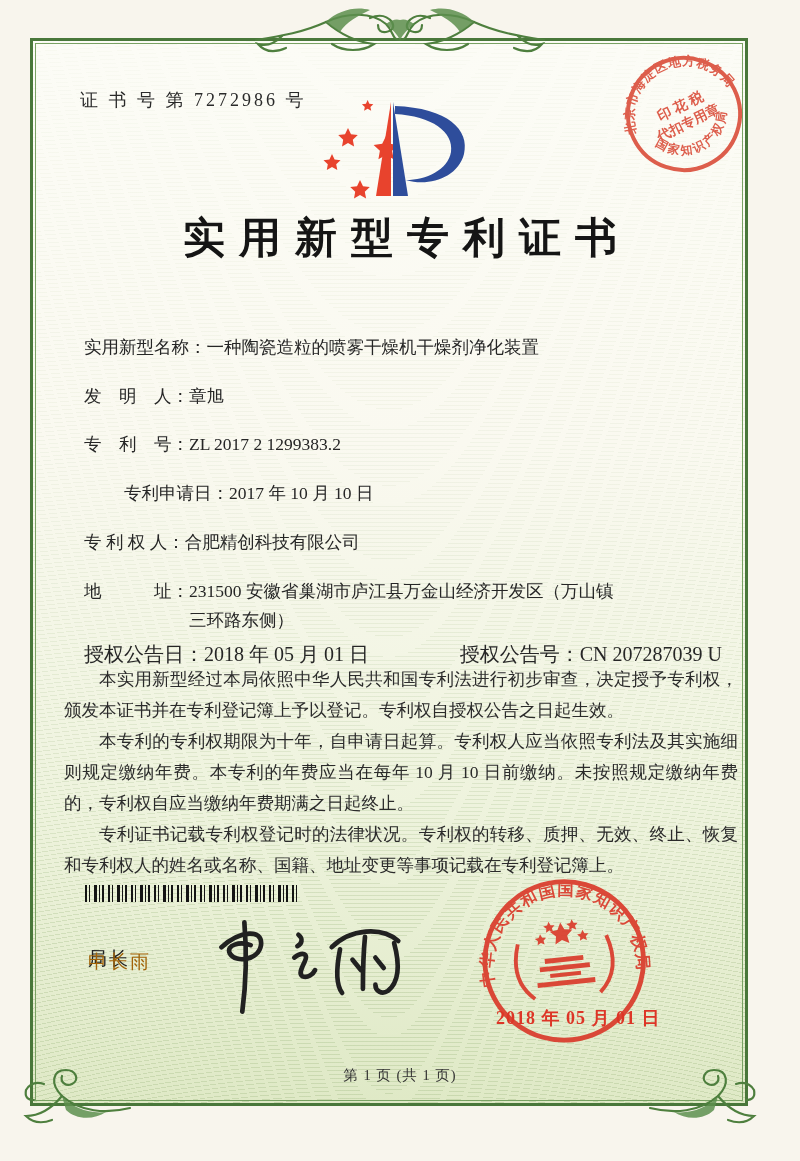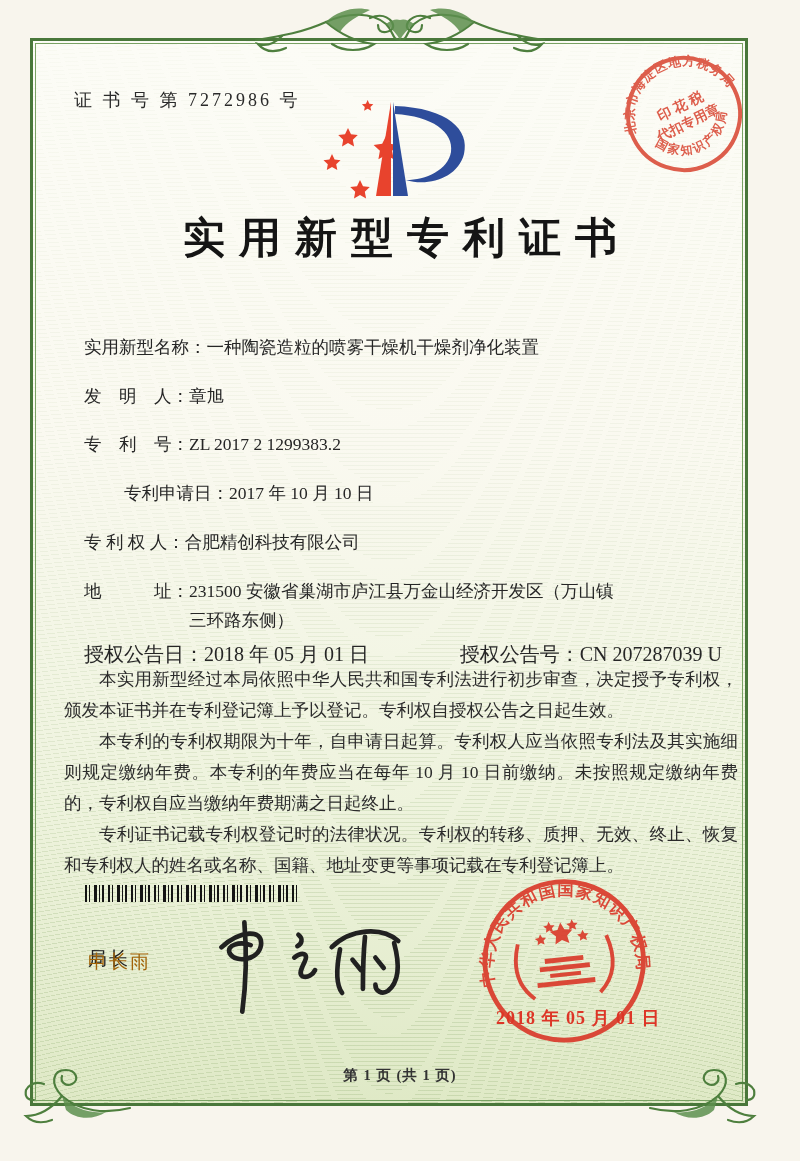--- a/index.html
+++ b/index.html
@@ -23,21 +23,21 @@
   .frame::after{ 
     content:"";position:absolute;inset:0;
     background:repeating-radial-gradient(ellipse 1500px 760px at 50% 132%,
        rgba(115,152,82,0.20) 0 1.5px, rgba(115,152,82,0) 1.5px 8px);
     -webkit-mask-image:linear-gradient(180deg,rgba(0,0,0,0.15) 0%,rgba(0,0,0,0.35) 45%,#000 85%);
     mask-image:linear-gradient(180deg,rgba(0,0,0,0.15) 0%,rgba(0,0,0,0.35) 45%,#000 85%);
   }
   .orn{position:absolute;z-index:2;}
   
   .cert-no{
-    position:absolute;left:74px;top:88px;
+    position:absolute;left:80px;top:88px;
     font-size:18px;color:#2a2a2a;letter-spacing:3px;z-index:3;
   }
   .tax-stamp{
     position:absolute;left:620px;top:50px;width:128px;height:128px;
     transform:rotate(-26deg);opacity:.85;z-index:4;
   }
   .logo{position:absolute;left:298px;top:92px;width:212px;height:118px;z-index:3;}
   .title{
     position:absolute;left:0;right:0;top:210px;margin:0;
     text-align:center;font-size:42px;font-weight:700;color:#151515;
@@ -72,21 +72,21 @@
   .director-title{position:absolute;left:88px;top:946px;font-size:19px;color:#222;z-index:3;letter-spacing:2px;}
   .director-name{position:absolute;left:88px;top:949px;font-size:19px;color:#a16207;z-index:3;letter-spacing:2px;}
   .signature{position:absolute;left:198px;top:916px;width:230px;height:104px;z-index:3;}
   .seal{position:absolute;left:477px;top:872px;width:174px;height:174px;z-index:4;opacity:.92;transform:rotate(-6deg);}
   .seal-date{
     position:absolute;left:496px;top:1006px;z-index:5;
     font-size:18px;color:#dd3526;font-weight:700;letter-spacing:1px;
   }
   .footer{
     position:absolute;left:0;right:0;top:1066px;text-align:center;
-    font-size:14.5px;color:#333;z-index:3;letter-spacing:1px;font-weight:bold;
+    font-size:14.5px;color:#333;z-index:3;letter-spacing:1px;
   }
 </style>
 </head>
 <body>
 
 <div class="page">
 
   <div class="frame"></div>
 
   <svg class="orn" style="left:252px;top:6px;width:296px;height:60px;" viewBox="0 0 296 60">

